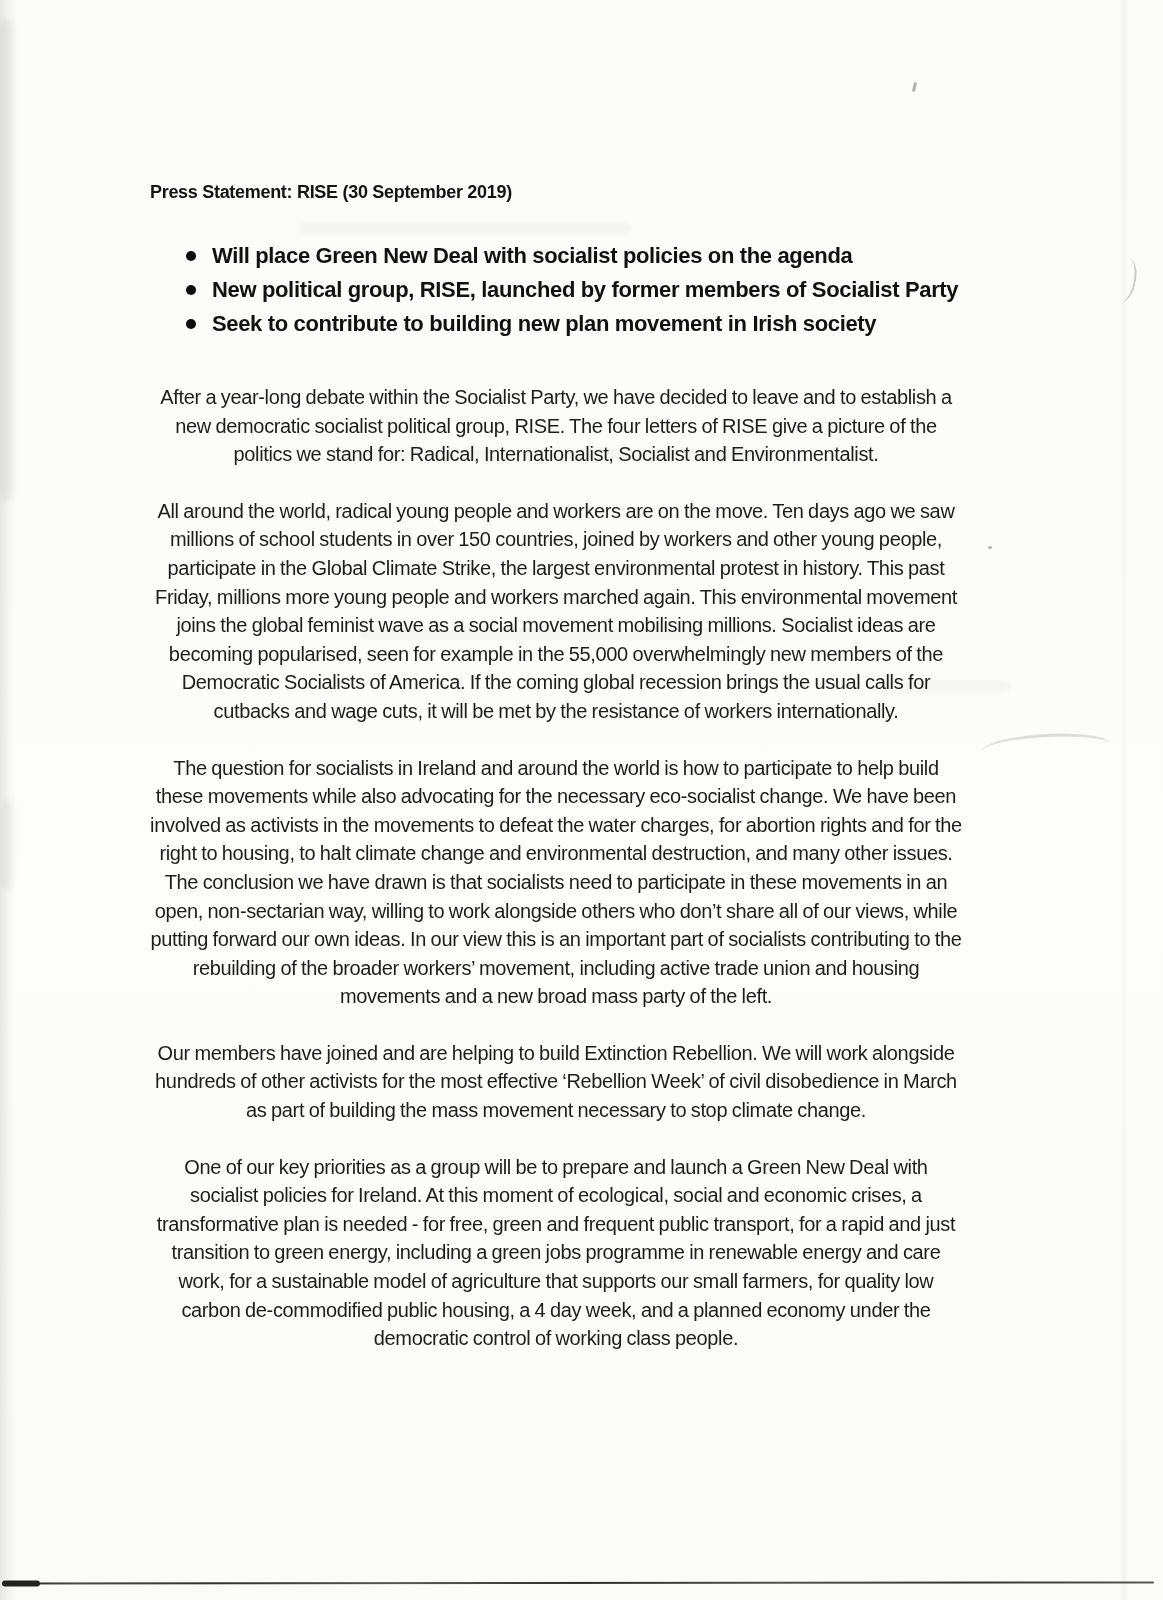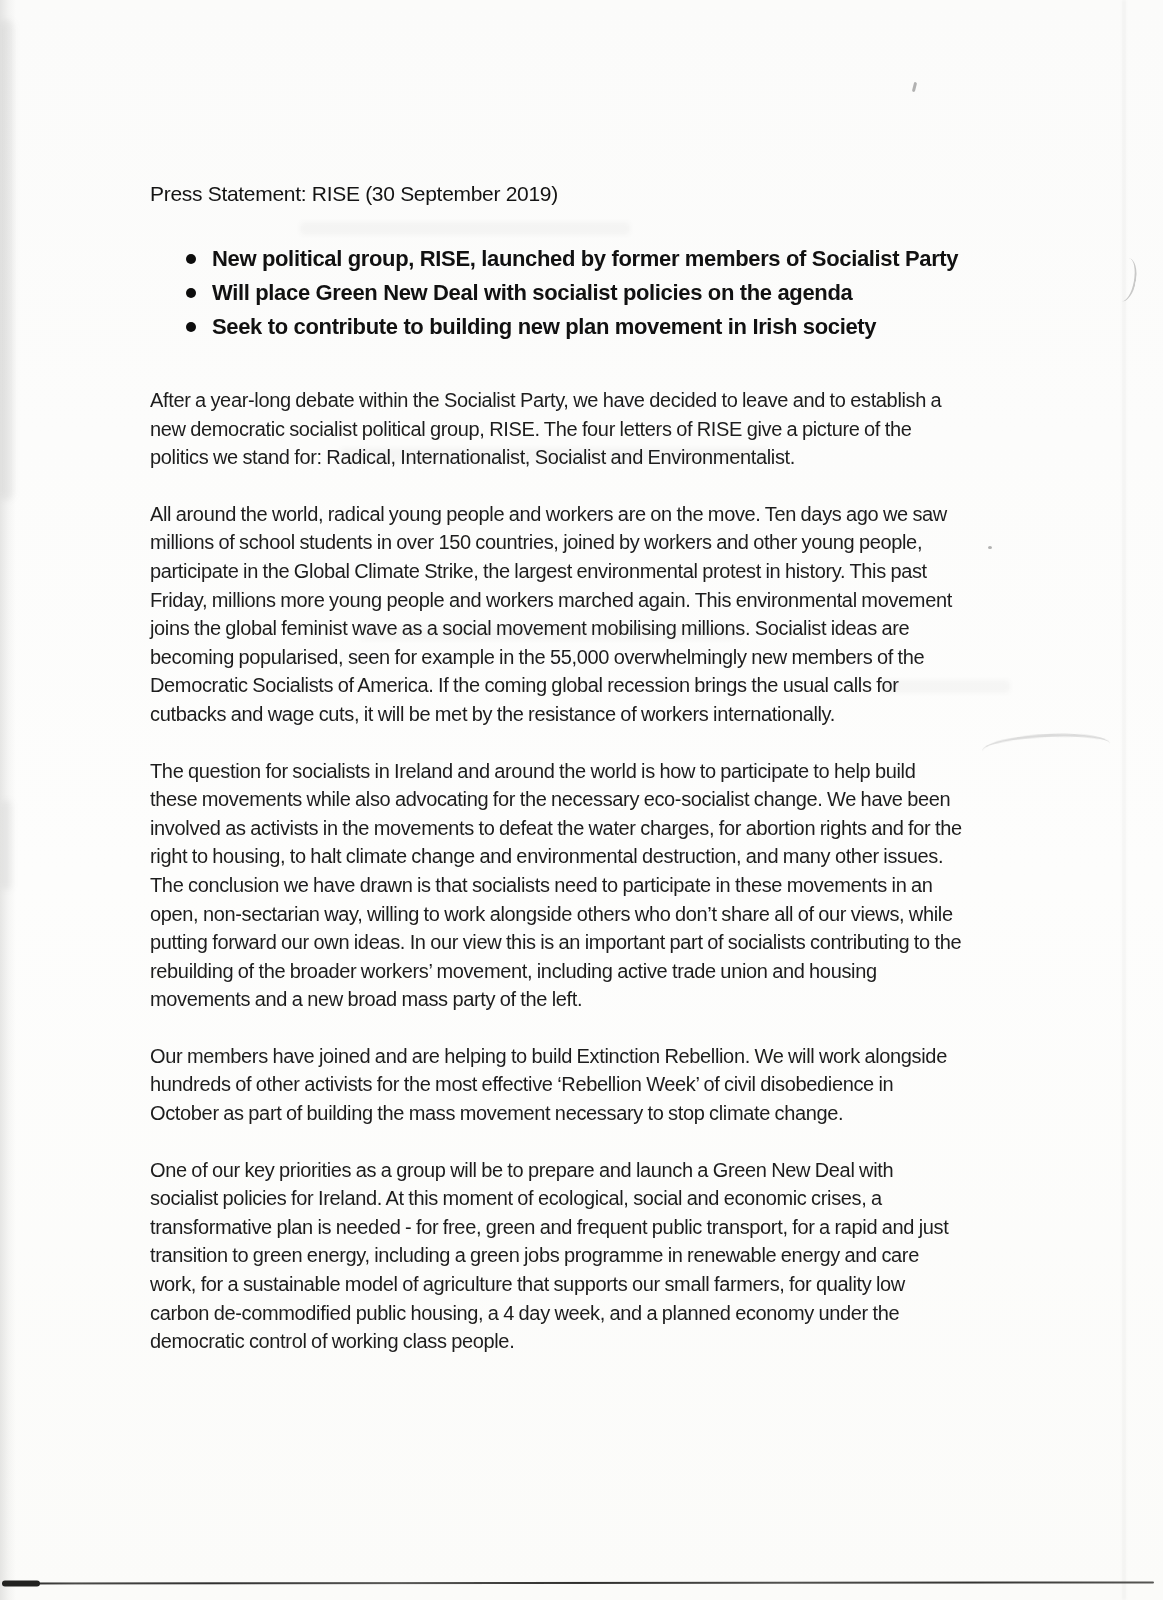--- a/index.html
+++ b/index.html
@@ -110,22 +110,22 @@
   .scan-ghost-4 { left: 880px; top: 680px; width: 130px; height: 13px; }
 
   
   .content {
     position: absolute;
     left: 150px; top: 182px;
     width: 812px;
   }
   .doc-title {
     margin: 0 0 36px 0;
-    font-size: 21px;
-    font-weight: 400;
+    font-size: 18px;
+    font-weight: 700;
     letter-spacing: -0.3px;
     color: #141414;
   }
   .bullet-list {
     list-style: none;
     margin: 0 0 42px 0;
     padding: 0;
   }
   .bullet-item {
     position: relative;
@@ -143,21 +143,21 @@
     border-radius: 50%;
     background: #0d0d0d;
   }
   .body-paragraph {
     margin: 0 0 28px 0;
     font-size: 20px;
     line-height: 28.6px;
     letter-spacing: -0.35px;
     word-spacing: -0.6px;
     color: #1d1d1d;
-    text-align: left;
+    text-align: center;
   }
 </style>
 </head>
 <body>
 
 <div class="page">
 
   <div class="scan-left-edge"></div>
   <div class="scan-left-blob-1"></div>
   <div class="scan-left-blob-2"></div>
@@ -172,36 +172,36 @@
   <div class="scan-smudge-wave"></div>
   <div class="scan-bottom-line"></div>
 
   <div class="content">
 
     <h1 class="doc-title">Press Statement: RISE (30 September 2019)</h1>
 
     <ul class="bullet-list">
       <li class="bullet-item">
         <span class="bullet-dot"></span>
-        <span>New political group, RISE, launched by former members of Socialist Party</span>
+        <span>Will place Green New Deal with socialist policies on the agenda</span>
       </li>
       <li class="bullet-item">
         <span class="bullet-dot"></span>
-        <span>Will place Green New Deal with socialist policies on the agenda</span>
+        <span>New political group, RISE, launched by former members of Socialist Party</span>
       </li>
       <li class="bullet-item">
         <span class="bullet-dot"></span>
         <span>Seek to contribute to building new plan movement in Irish society</span>
       </li>
     </ul>
 
     <p class="body-paragraph">After a year-long debate within the Socialist Party, we have decided to leave and to establish a new democratic socialist political group, RISE. The four letters of RISE give a picture of the politics we stand for: Radical, Internationalist, Socialist and Environmentalist.</p>
 
     <p class="body-paragraph">All around the world, radical young people and workers are on the move. Ten days ago we saw millions of school students in over 150 countries, joined by workers and other young people, participate in the Global Climate Strike, the largest environmental protest in history. This past Friday, millions more young people and workers marched again. This environmental movement joins the global feminist wave as a social movement mobilising millions. Socialist ideas are becoming popularised, seen for example in the 55,000 overwhelmingly new members of the Democratic Socialists of America. If the coming global recession brings the usual calls for cutbacks and wage cuts, it will be met by the resistance of workers internationally.</p>
 
     <p class="body-paragraph">The question for socialists in Ireland and around the world is how to participate to help build these movements while also advocating for the necessary eco-socialist change. We have been involved as activists in the movements to defeat the water charges, for abortion rights and for the right to housing, to halt climate change and environmental destruction, and many other issues. The conclusion we have drawn is that socialists need to participate in these movements in an open, non-sectarian way, willing to work alongside others who don’t share all of our views, while putting forward our own ideas. In our view this is an important part of socialists contributing to the rebuilding of the broader workers’ movement, including active trade union and housing movements and a new broad mass party of the left.</p>
 
-    <p class="body-paragraph">Our members have joined and are helping to build Extinction Rebellion. We will work alongside hundreds of other activists for the most effective ‘Rebellion Week’ of civil disobedience in October as part of building the mass movement necessary to stop climate change.</p>
+    <p class="body-paragraph">Our members have joined and are helping to build Extinction Rebellion. We will work alongside hundreds of other activists for the most effective ‘Rebellion Week’ of civil disobedience in March as part of building the mass movement necessary to stop climate change.</p>
 
     <p class="body-paragraph">One of our key priorities as a group will be to prepare and launch a Green New Deal with socialist policies for Ireland. At this moment of ecological, social and economic crises, a transformative plan is needed - for free, green and frequent public transport, for a rapid and just transition to green energy, including a green jobs programme in renewable energy and care work, for a sustainable model of agriculture that supports our small farmers, for quality low carbon de-commodified public housing, a 4 day week, and a planned economy under the democratic control of working class people.</p>
 
   </div>
 </div>
 
 </body></html>

